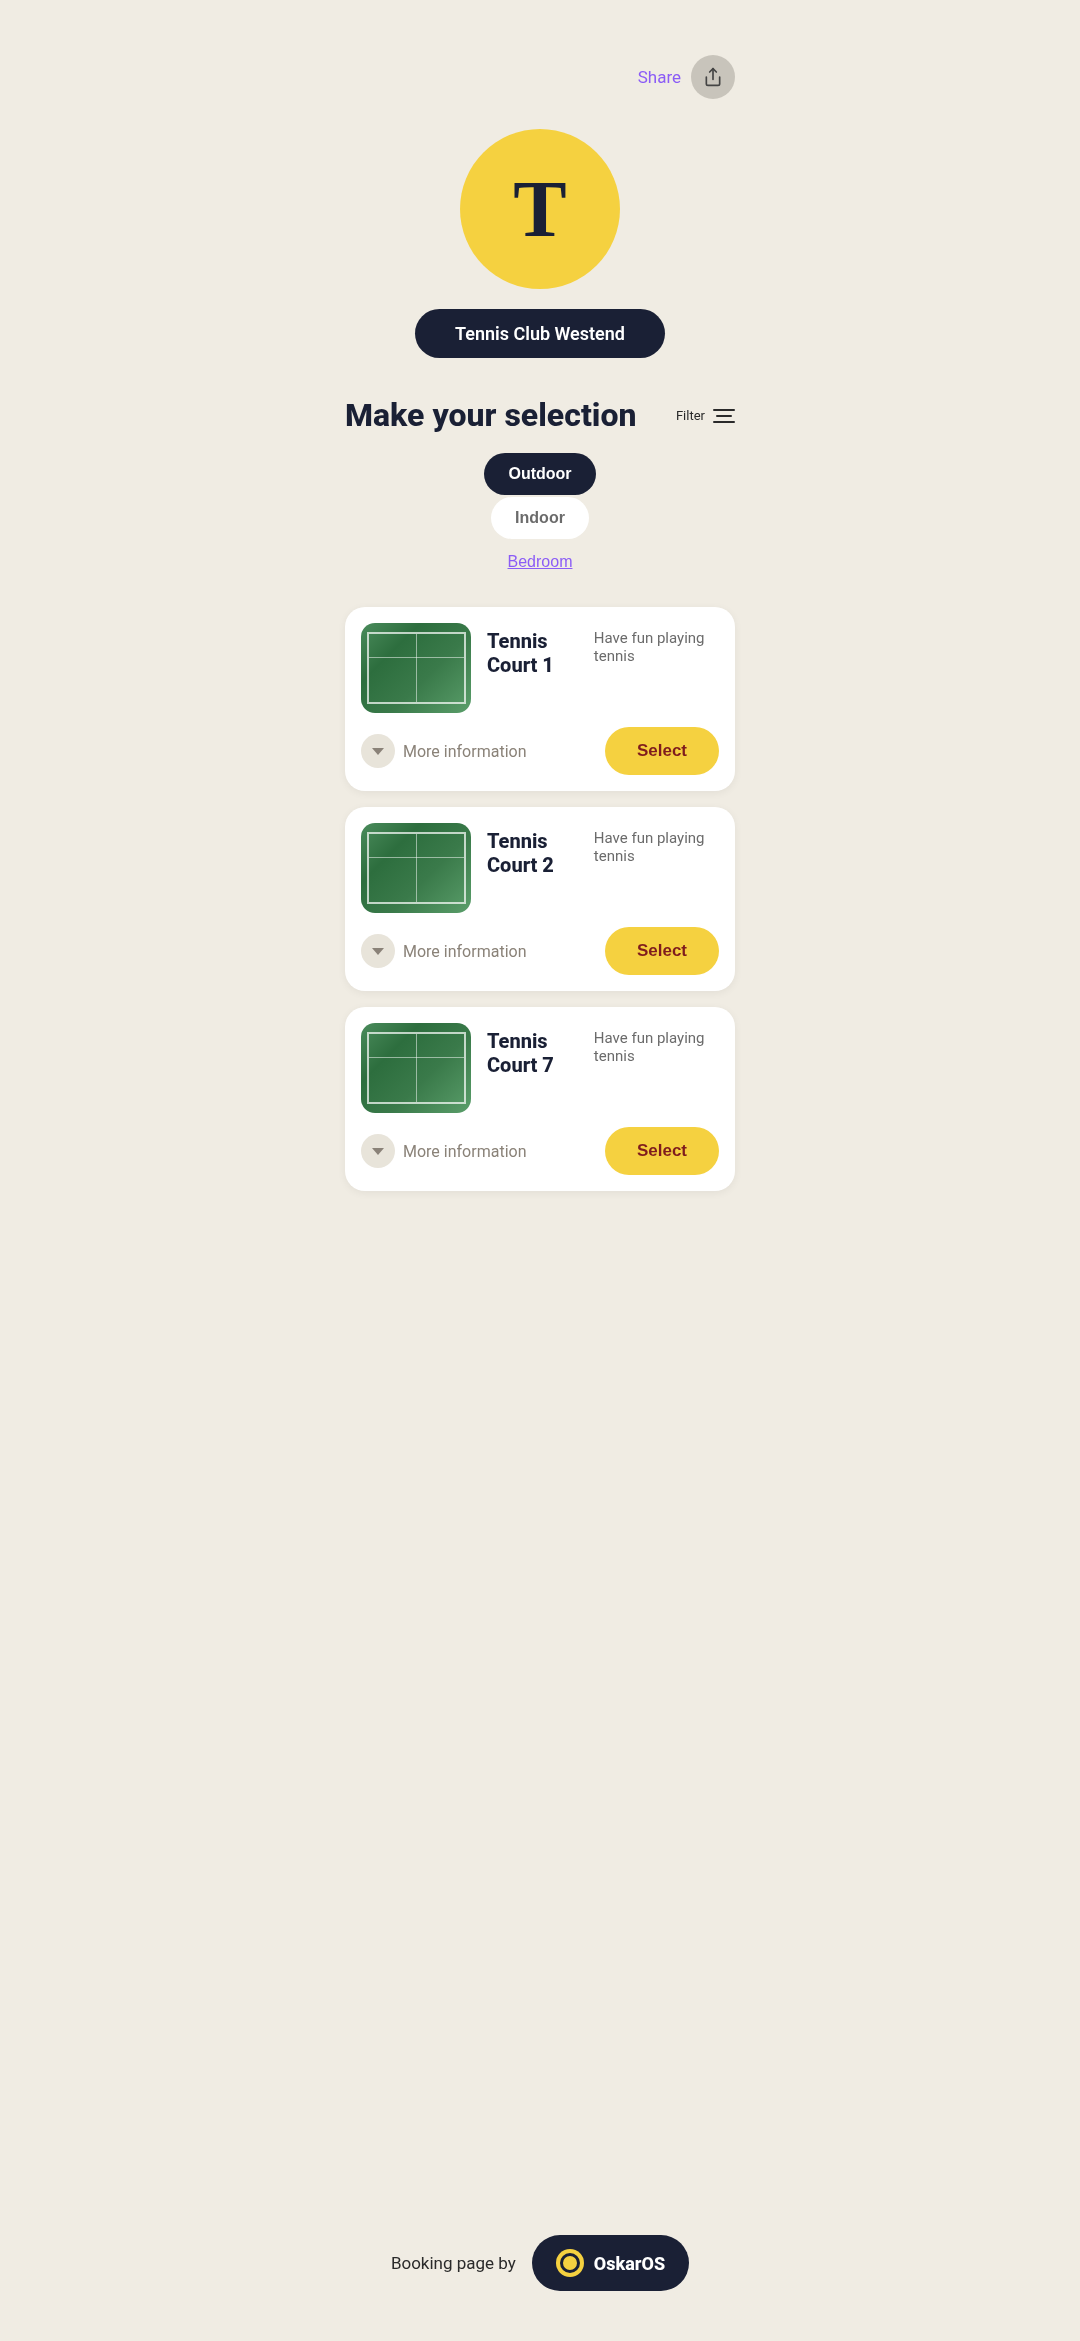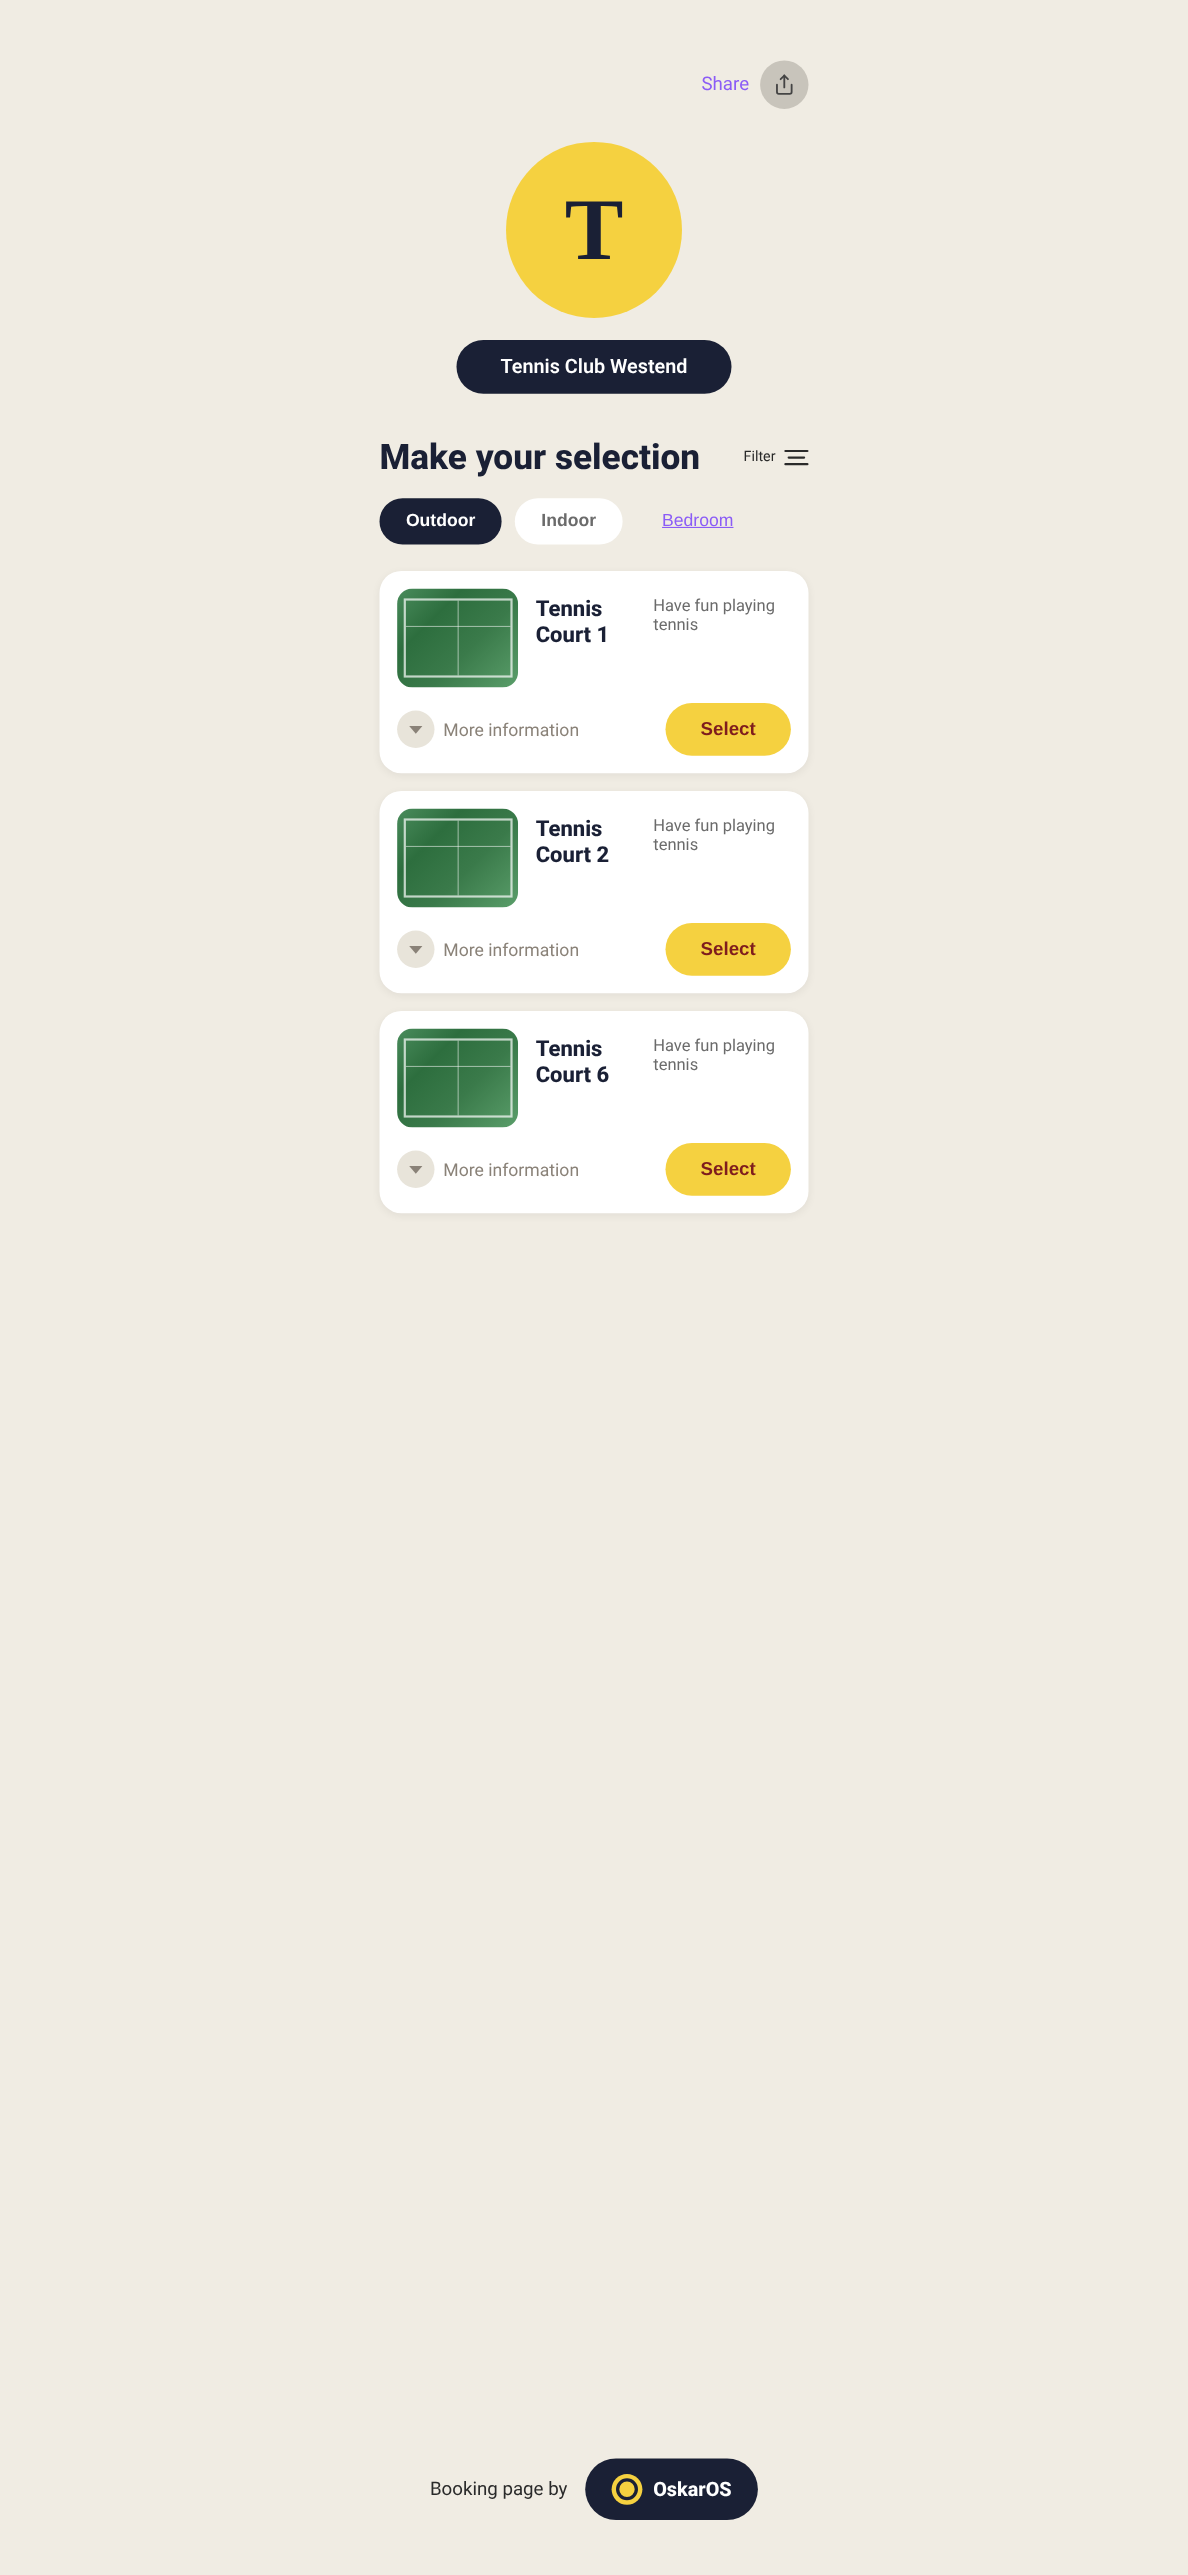--- a/index.html
+++ b/index.html
@@ -142,23 +142,24 @@
       border-radius: 2px;
     }
     .filter-icon span:nth-child(1) { width: 22px; }
     .filter-icon span:nth-child(2) { width: 16px; margin-left: 3px; }
     .filter-icon span:nth-child(3) { width: 22px; }
 
     
     .category-tabs {
       width: 100%;
       display: flex;
-      gap: 12px;
+      gap: 2px;
       margin-bottom: 24px;
       align-items: center;
+      flex-direction: column;
     }
 
     .tab {
       border-radius: 30px;
       padding: 12px 24px;
       font-size: 16px;
       font-weight: 600;
       cursor: pointer;
       border: none;
     }
@@ -466,21 +467,21 @@
     </div>
 
     <div class="court-card">
       <div class="court-card-top">
         <div class="court-thumbnail">
           <div class="court-image-placeholder">
             <div class="court-lines"></div>
           </div>
         </div>
         <div class="court-info">
-          <div class="court-name">Tennis Court 6</div>
+          <div class="court-name">Tennis Court 7</div>
           <div class="court-desc">Have fun playing tennis</div>
         </div>
       </div>
       <div class="court-card-bottom">
         <div class="more-info-area">
           <div class="chevron-circle">
             <div class="chevron-down"></div>
           </div>
           <span class="more-info-label">More information</span>
         </div>

